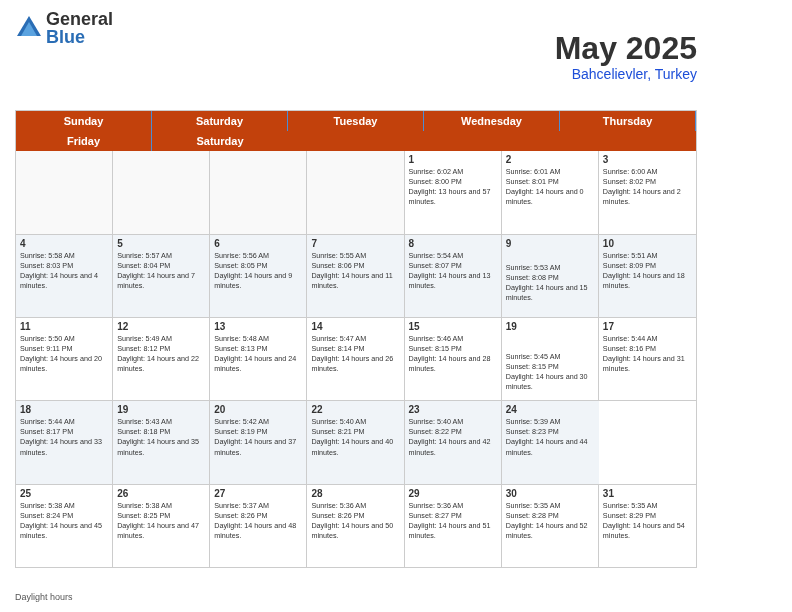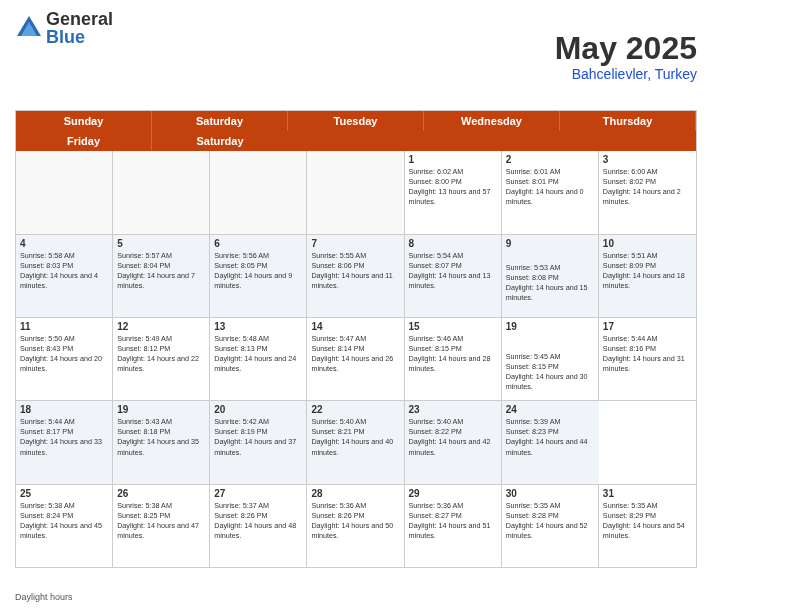--- a/index.html
+++ b/index.html
@@ -220,21 +220,21 @@
             <span class="day-num">10</span>
             <div class="cell-text" style="white-space: pre-line;">Sunrise: 5:51 AM
 Sunset: 8:09 PM
 Daylight: 14 hours and 18 minutes.</div>
           </div>
         </div>
         <div class="cal-row">
           <div class="cal-cell">
             <span class="day-num">11</span>
             <div class="cell-text" style="white-space: pre-line;">Sunrise: 5:50 AM
-Sunset: 8:43 PM
+Sunset: 9:11 PM
 Daylight: 14 hours and 20 minutes.</div>
           </div>
           <div class="cal-cell">
             <span class="day-num">12</span>
             <div class="cell-text" style="white-space: pre-line;">Sunrise: 5:49 AM
 Sunset: 8:12 PM
 Daylight: 14 hours and 22 minutes.</div>
           </div>
           <div class="cal-cell">
             <span class="day-num">13</span>

